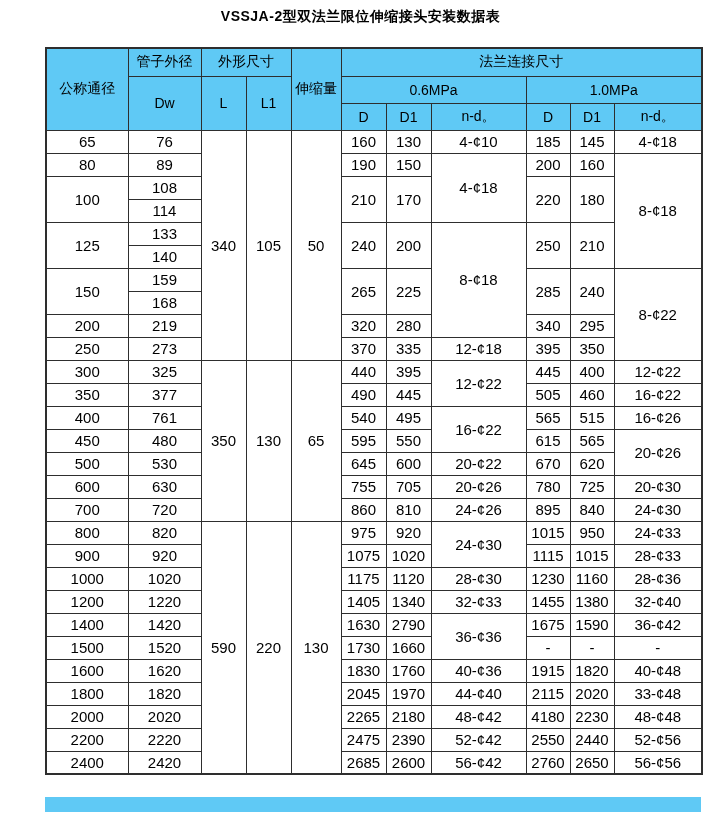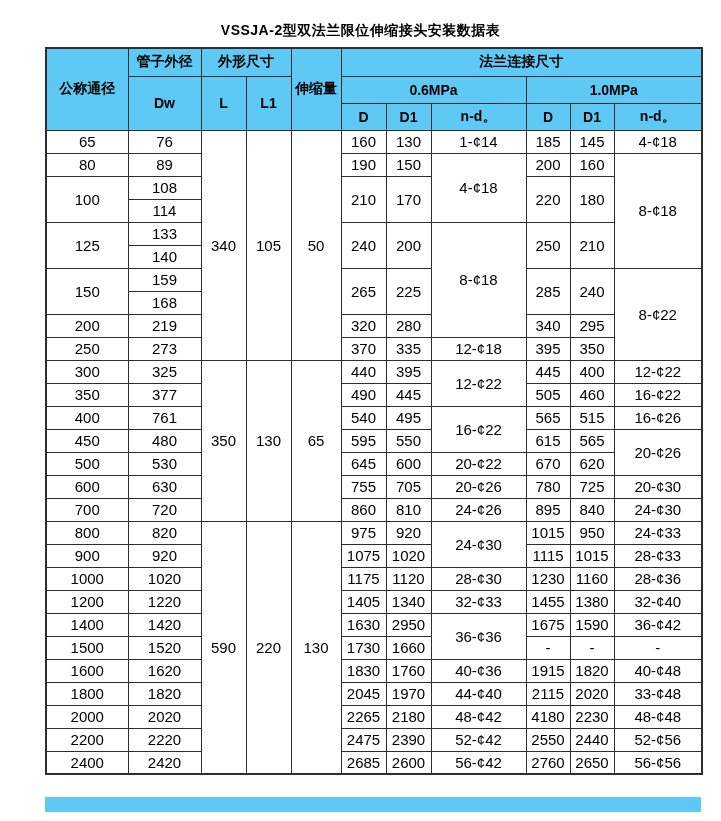--- a/index.html
+++ b/index.html
@@ -8,21 +8,21 @@
     width: 721px; height: 821px;
     font-family: "Liberation Sans", "DejaVu Sans", sans-serif;
     color: #000;
     overflow: hidden;
     position: relative;
   }
   .page-title {
     text-align: center;
     font-size: 14px;
     font-weight: bold;
-    padding-top: 22px;
+    padding-top: 8px;
     letter-spacing: 0.5px;
   }
   .table-wrap {
     position: absolute;
     left: 45px; top: 47px;
     width: 656px;
   }
   table.data-table {
     border-collapse: collapse;
     table-layout: fixed;
@@ -31,21 +31,21 @@
   }
   table.data-table th, table.data-table td {
     border: 1px solid #2e2e2e;
     text-align: center;
     vertical-align: middle;
     overflow: hidden;
     white-space: nowrap;
   }
   table.data-table th {
     background: #5fc9f5;
-    font-weight: bold;
+    font-weight: normal;
     font-size: 14px;
     height: 27px;
   }
   table.data-table thead tr:first-child th { height: 28px; }
   table.data-table td {
     font-size: 15px;
     height: 23px;
     background: #ffffff;
   }
   .footer-bar {
@@ -101,21 +101,21 @@
     </thead>
     <tbody id="table-body">
         <tr>
           <td>65</td>
           <td>76</td>
           <td rowspan="10">340</td>
           <td rowspan="10">105</td>
           <td rowspan="10">50</td>
           <td>160</td>
           <td>130</td>
-          <td>1-¢14</td>
+          <td>4-¢10</td>
           <td>185</td>
           <td>145</td>
           <td>4-¢18</td>
         </tr>
         <tr>
           <td>80</td>
           <td>89</td>
           <td>190</td>
           <td>150</td>
           <td rowspan="3">4-¢18</td>
@@ -284,21 +284,21 @@
           <td>1340</td>
           <td>32-¢33</td>
           <td>1455</td>
           <td>1380</td>
           <td>32-¢40</td>
         </tr>
         <tr>
           <td>1400</td>
           <td>1420</td>
           <td>1630</td>
-          <td>2950</td>
+          <td>2790</td>
           <td rowspan="2">36-¢36</td>
           <td>1675</td>
           <td>1590</td>
           <td>36-¢42</td>
         </tr>
         <tr>
           <td>1500</td>
           <td>1520</td>
           <td>1730</td>
           <td>1660</td>

